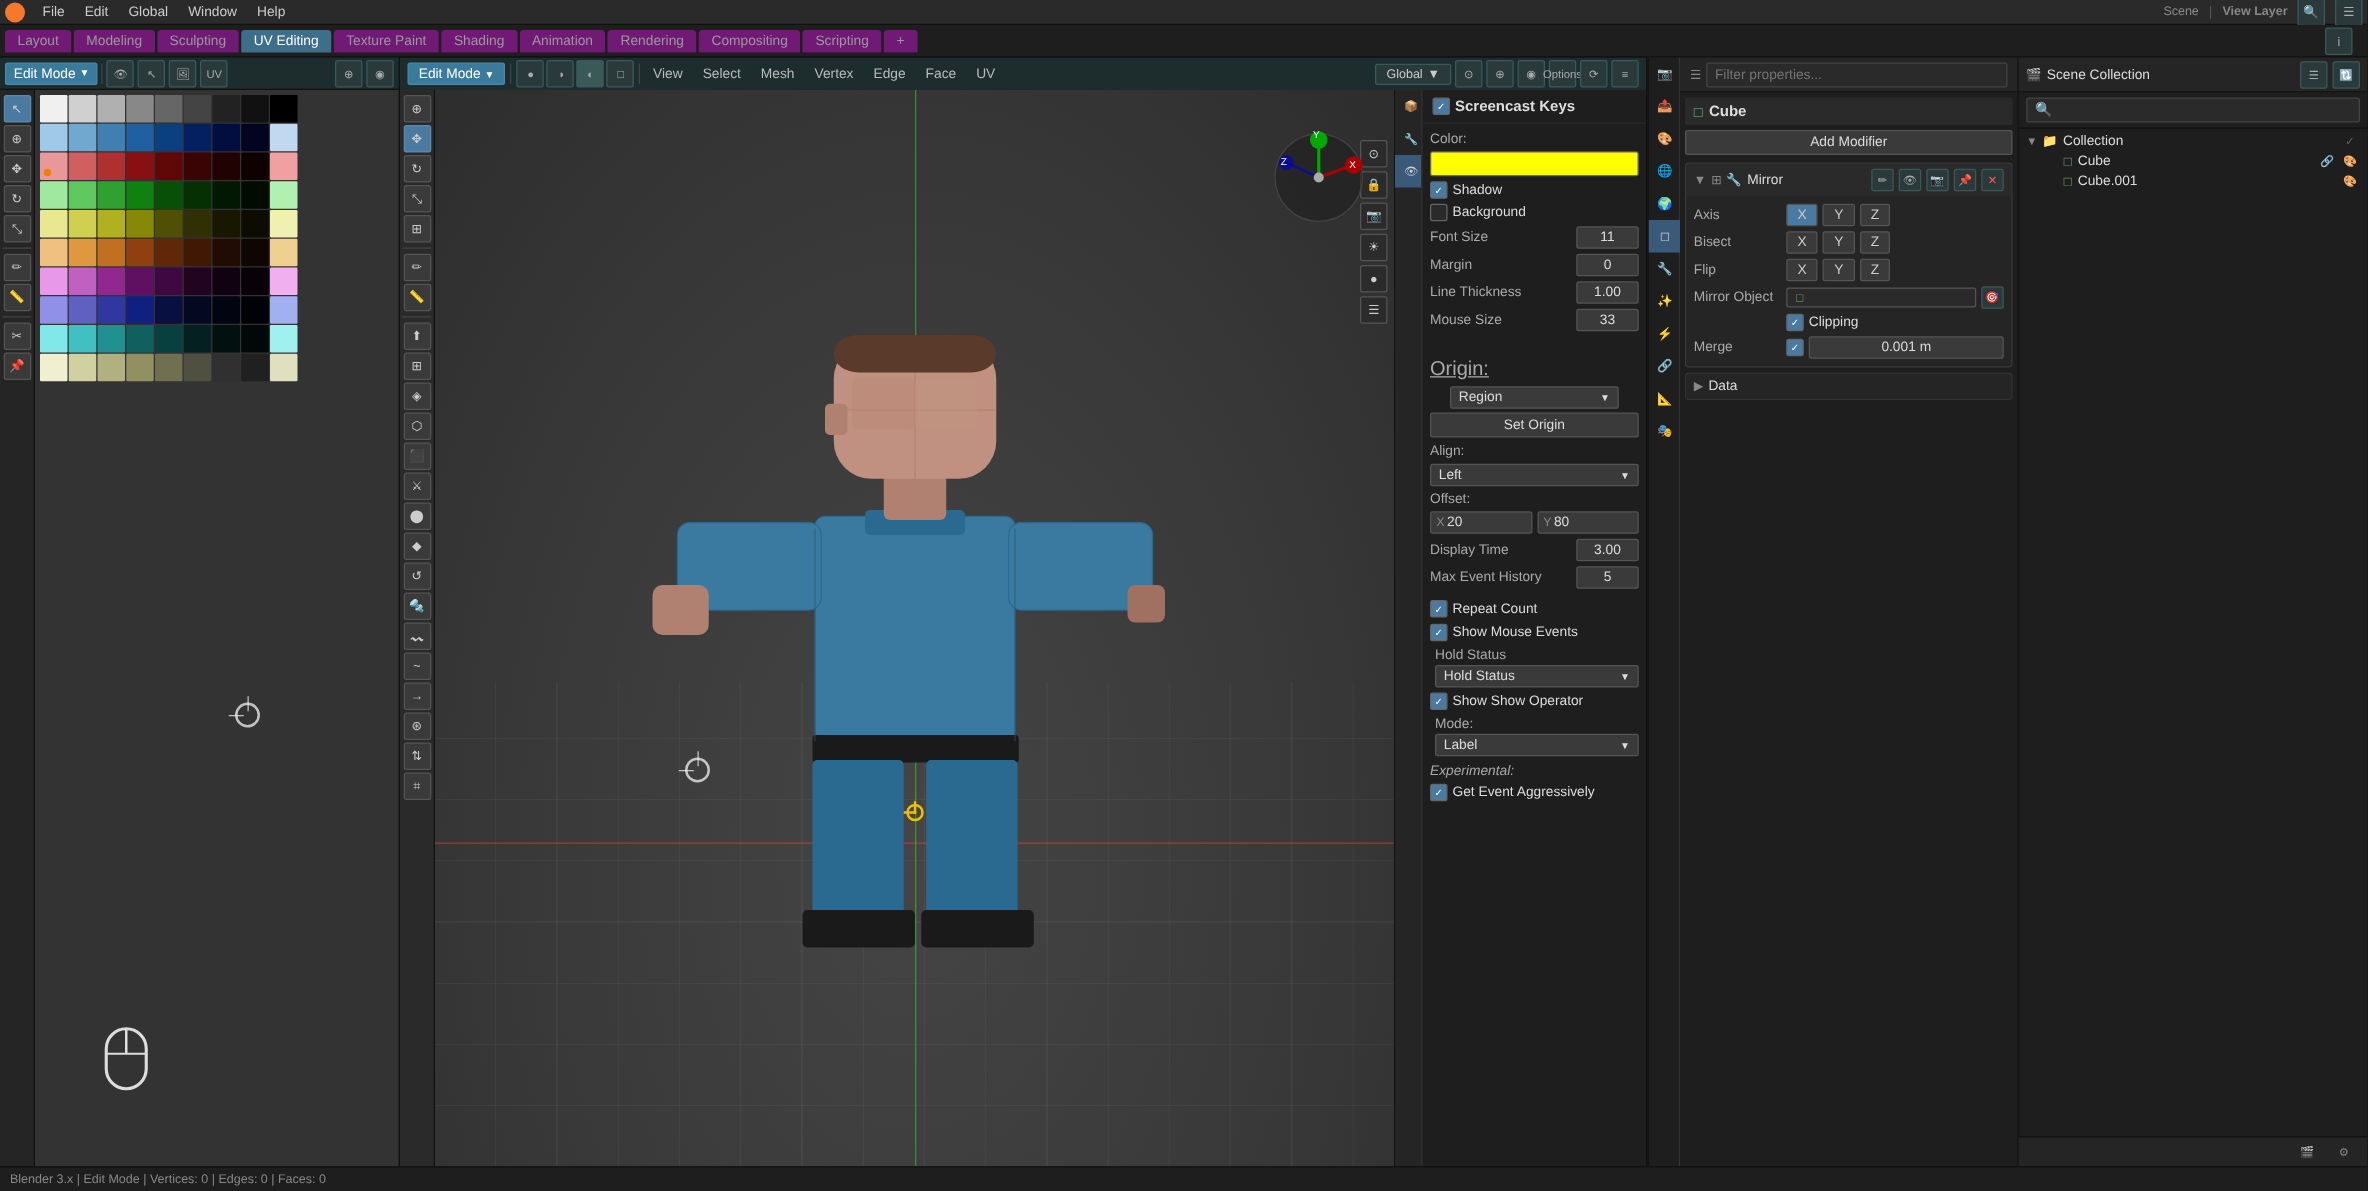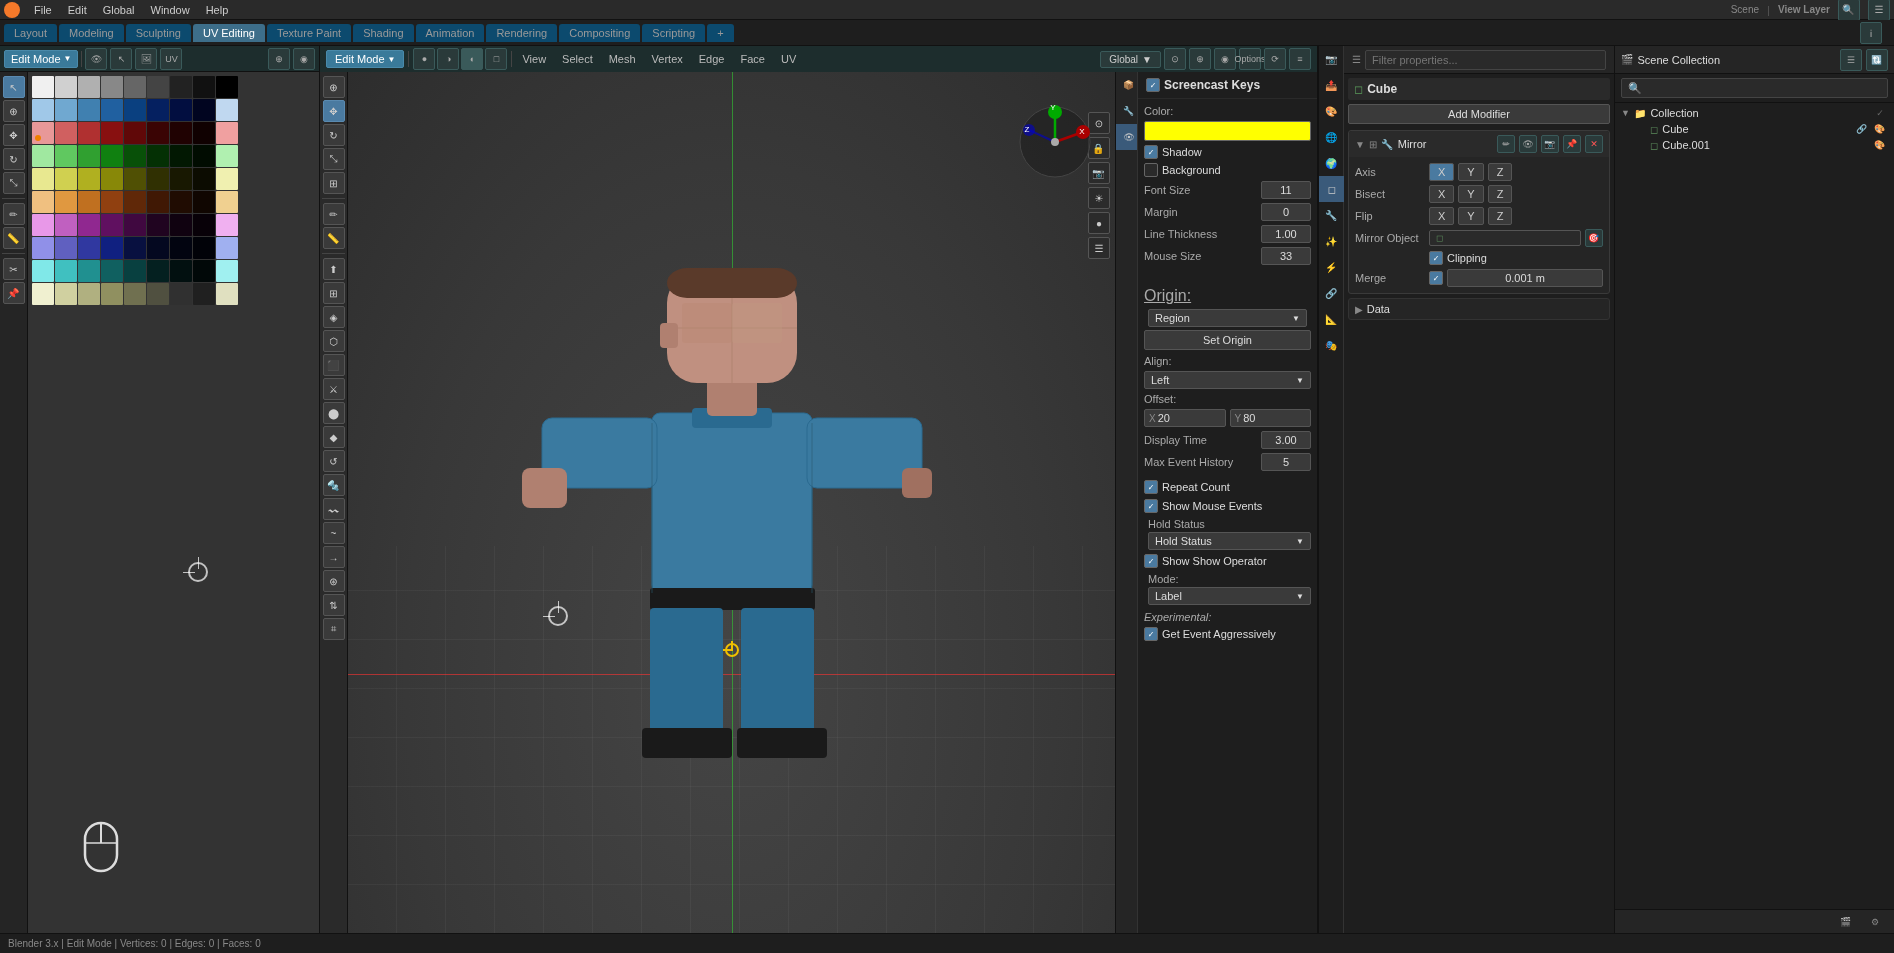--- a/index.html
+++ b/index.html
@@ -46,21 +46,21 @@
       height: 26px;
       display: flex;
       align-items: center;
       padding: 0 4px;
       gap: 2px;
       flex-shrink: 0;
       border-bottom: 1px solid #111;
     }
     .workspace-tab {
       padding: 3px 10px;
-      background: #0c4a6e;
+      background: #701a75;
       color: #999;
       border-radius: 3px 3px 0 0;
       cursor: pointer;
       font-size: 11px;
     }
     .workspace-tab.active {
       background: #3d6e8a;
       color: #fff;
     }
 
@@ -752,21 +752,21 @@
             <span style="color:#aaa; font-size:11px;">Line Thickness</span>
             <div class="num-field" style="width:50px;">1.00</div>
           </div>
 
           <div class="prop-row" style="padding:2px 0; justify-content:space-between;">
             <span style="color:#aaa; font-size:11px;">Mouse Size</span>
             <div class="num-field" style="width:50px;">33</div>
           </div>
 
           <div style="padding:2px 0; color:#aaa; font-size:16px; margin-top:18px;text-decoration:underline;">Origin:</div>
-          <div class="prop-dropdown" style="margin:2px 4px;">
+          <div class="prop-dropdown" style="margin:2px 16px;">
             <span>Region</span>
             <span style="font-size:8px;">▼</span>
           </div>
           <div class="full-width-btn" style="margin:3px 0;">Set Origin</div>
 
           <div style="padding:2px 0; color:#aaa; font-size:11px; margin-top:2px;">Align:</div>
           <div class="prop-dropdown" style="margin:2px 0;">
             <span>Left</span>
             <span style="font-size:8px;">▼</span>
           </div>

